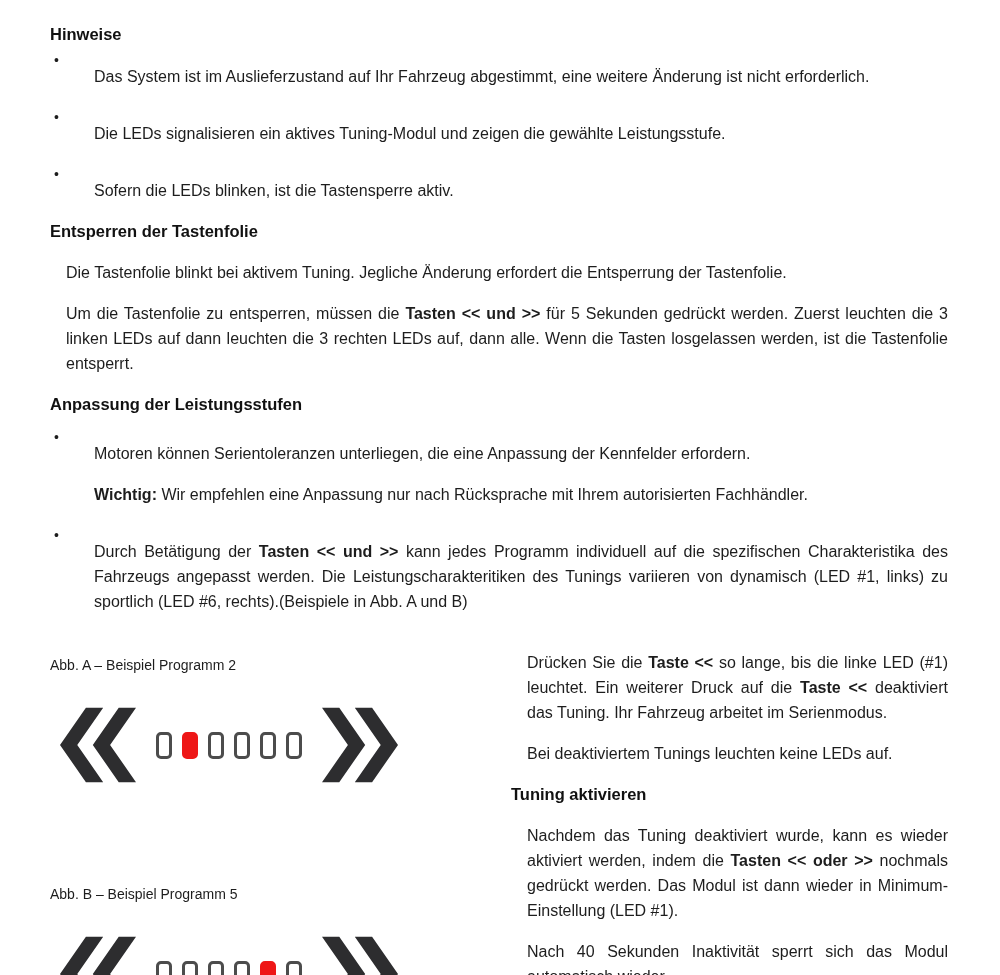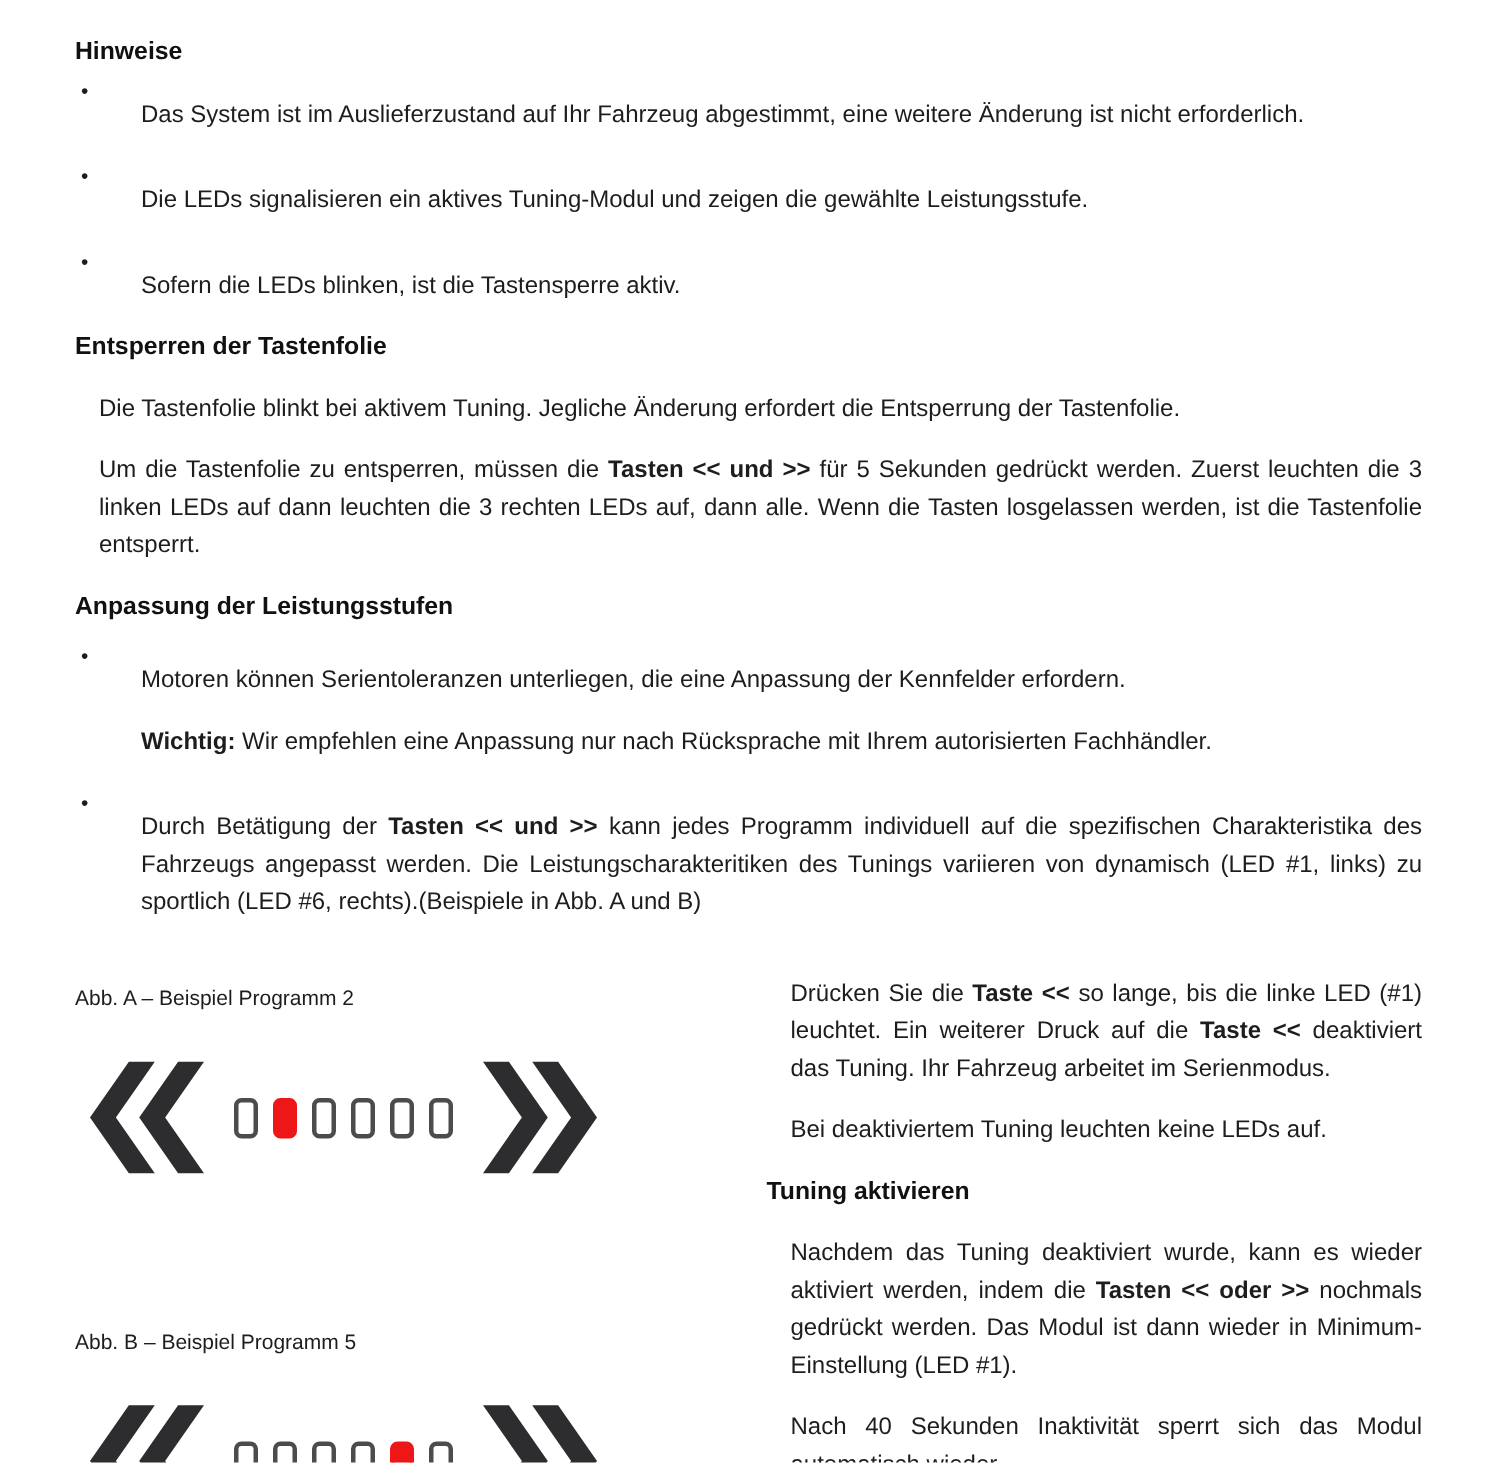--- a/index.html
+++ b/index.html
@@ -147,21 +147,21 @@
           </div>
         <svg class="chevron-icon" viewBox="0 0 88 86" aria-hidden="true" style="transform:scaleX(-1);">
           <polygon points="30,0 50,0 20,43 50,86 30,86 0,43"></polygon>
           <polygon points="68,0 88,0 58,43 88,86 68,86 38,43"></polygon>
         </svg>
       </div>
     </div>
 
     <div class="col-right">
       <p class="body-text rc-p1"><span>Drücken Sie die </span><b>Taste &lt;&lt;</b><span> so lange, bis die linke LED (#1) leuchtet. Ein weiterer Druck auf die </span><b>Taste &lt;&lt;</b><span> deaktiviert das Tuning. Ihr Fahrzeug arbeitet im Serienmodus.</span></p>
-      <p class="body-text rc-p2">Bei deaktiviertem Tuning leuchten keine LEDs auf.</p>
+      <p class="body-text rc-p2">Bei deaktiviertem Tunings leuchten keine LEDs auf.</p>
 
       <h2 class="doc-heading rc-h2">Tuning aktivieren</h2>
       <p class="body-text rc-p3"><span>Nachdem das Tuning deaktiviert wurde, kann es wieder aktiviert werden, indem die </span><b>Tasten &lt;&lt; oder &gt;&gt;</b><span> nochmals gedrückt werden. Das Modul ist dann wieder in Minimum-Einstellung (LED #1).</span></p>
       <p class="body-text rc-p4">Nach 40 Sekunden Inaktivität sperrt sich das Modul automatisch wieder.</p>
     </div>
 
   </div>
 </div>
 
 </body></html>

